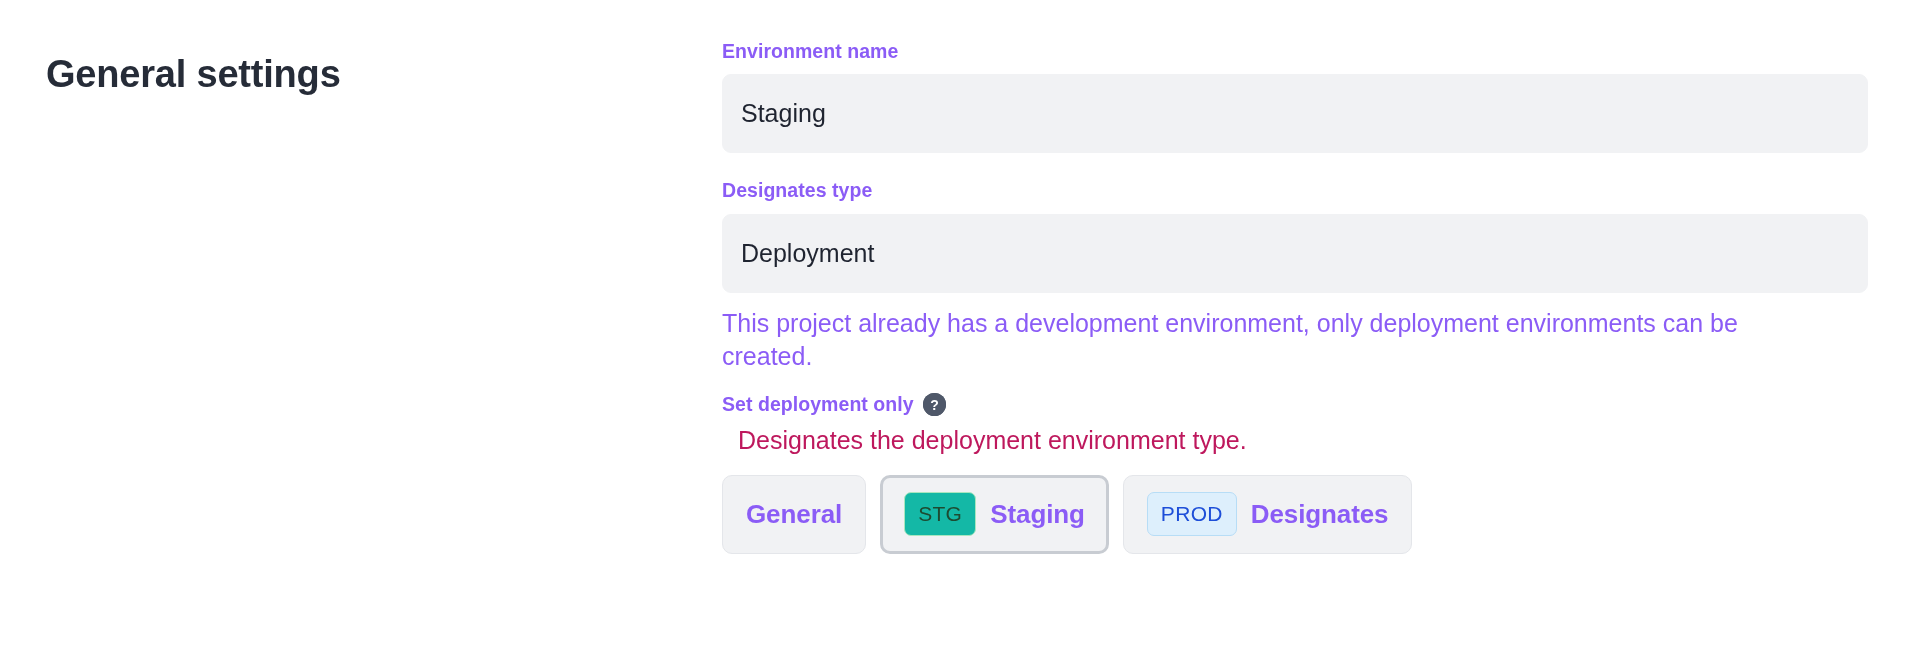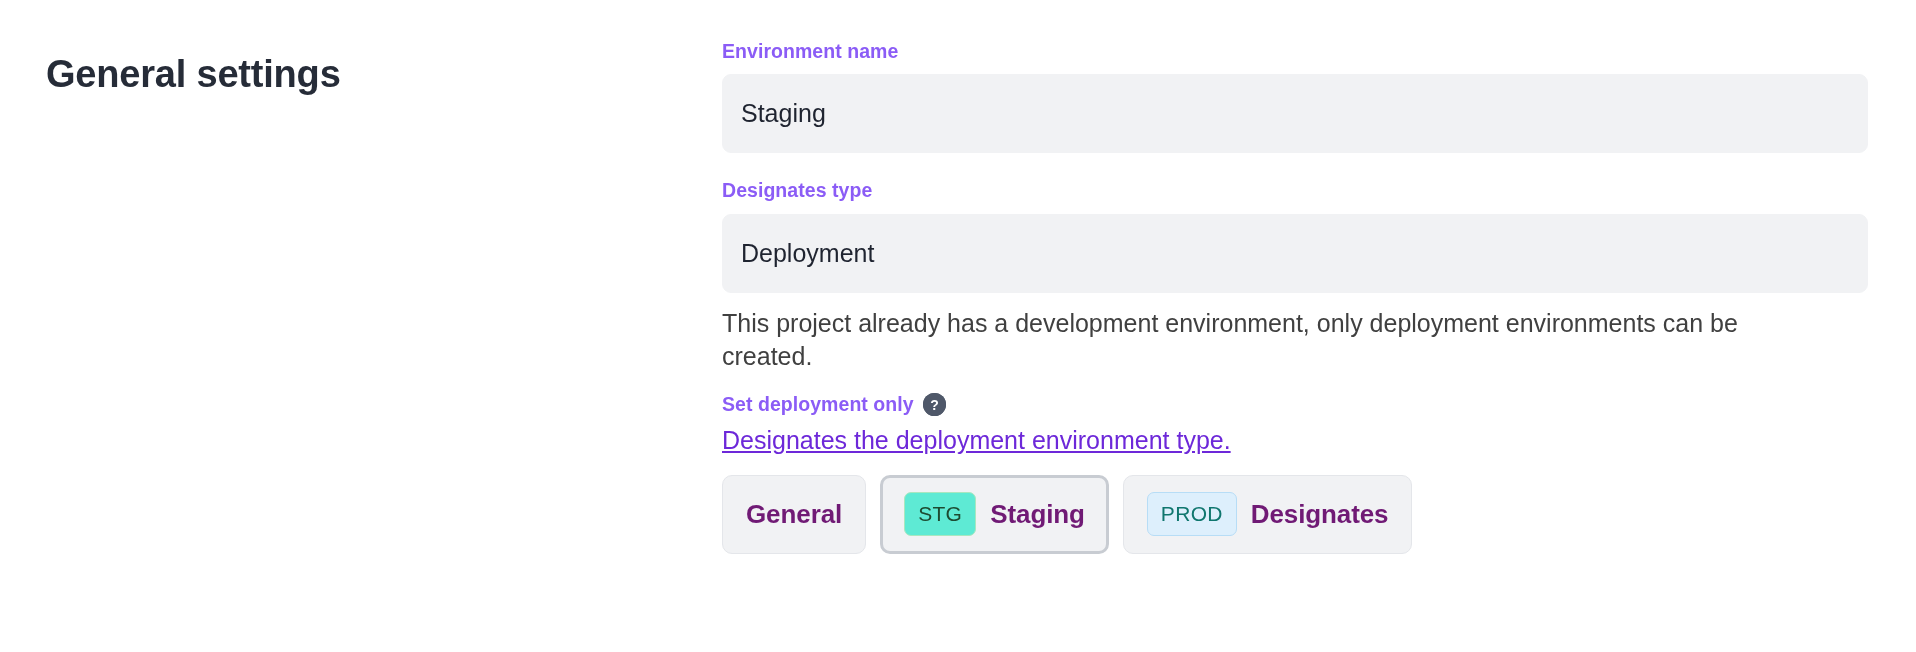--- a/index.html
+++ b/index.html
@@ -100,33 +100,32 @@
     line-height: 77px;
   }
   .text-input::placeholder { color: #9aa2ae; }
 
   .field-block { margin-bottom: 0; }
   .field-gap { height: 24px; }
 
   .hint-text {
     font-size: 25px;
     font-weight: 400;
-    color: #404040;
+    color: #8b5cf6;
     line-height: 1.32;
     margin: 14px 0 0 0;
     max-width: 1095px;
   }
 
   .sub-hint {
     font-size: 25px;
     font-weight: 400;
-    color: #6d28d9;
+    color: #be185d;
     line-height: 1.32;
-    margin: 6px 0 0 0;
-    text-decoration: underline;
+    margin: 6px 0 0 16px;
   }
 
   
   .deploy-type-group {
     display: flex;
     align-items: stretch;
     gap: 14px;
     margin-top: 18px;
   }
 
@@ -144,46 +143,46 @@
   }
 
   .deploy-option.is-selected {
     border: 3px solid #c8ccd2;
     padding: 0 21px;
   }
 
   .deploy-option-label {
     font-size: 26px;
     font-weight: 700;
-    color: #701a75;
+    color: #8b5cf6;
     white-space: nowrap;
     letter-spacing: -0.1px;
   }
 
   .env-badge {
     display: inline-flex;
     align-items: center;
     justify-content: center;
     height: 44px;
     padding: 0 13px;
     border-radius: 7px;
     font-size: 21px;
     font-weight: 400;
     letter-spacing: 0.3px;
     white-space: nowrap;
   }
   .env-badge.badge-stg {
-    background: #5eead4;
+    background: #14b8a6;
     border: 1px solid #a9e7bf;
     color: #1d4b31;
   }
   .env-badge.badge-prod {
     background: #ddeffc;
     border: 1px solid #b7ddf6;
-    color: #0f766e;
+    color: #1d4ed8;
   }
 </style>
 </head>
 <body>
 
 <div class="settings-page">
 
   <h1 class="section-heading">General settings</h1>
 
   <div class="form-column">

